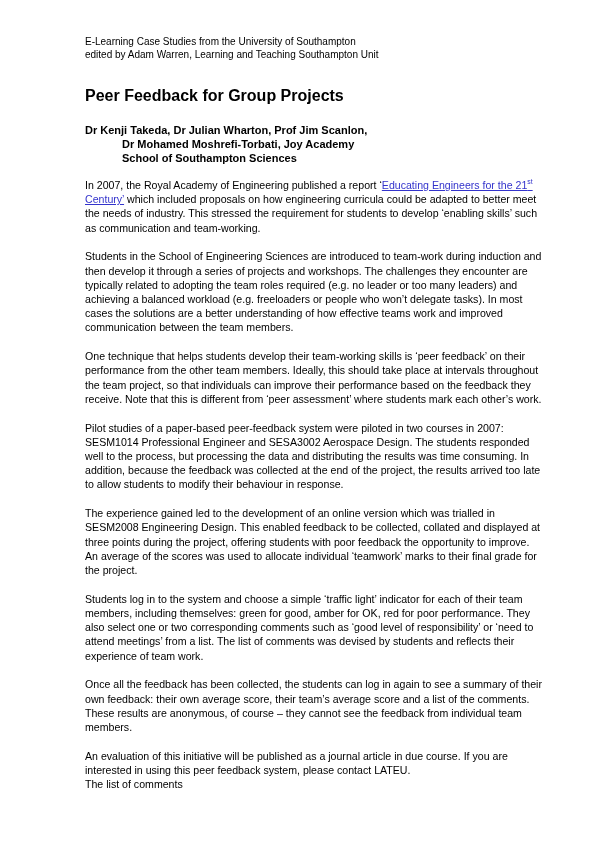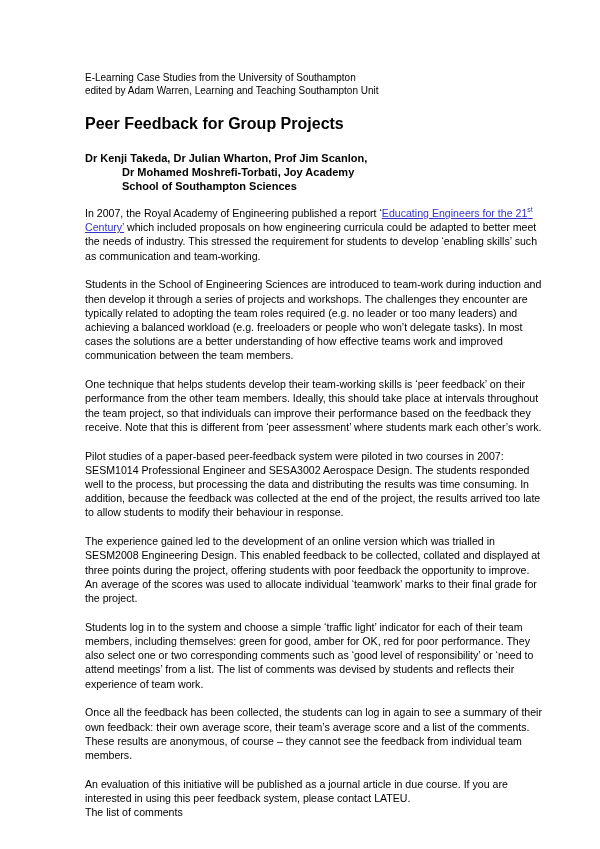--- a/index.html
+++ b/index.html
@@ -19,24 +19,23 @@
   .content {
     position: absolute;
     left: 85px;
     top: 35px;
     width: 457px;
   }
   .doc-header {
     font-size: 10px;
     line-height: 13px;
     color: #000000;
-    margin-top: 36px;
   }
   .page-title {
-    margin-top: 18px;
+    margin-top: 26px;
     font-size: 16px;
     font-weight: bold;
     line-height: 18px;
   }
   .authors {
     margin-top: 18px;
     font-size: 11px;
     font-weight: bold;
     line-height: 14px;
   }

